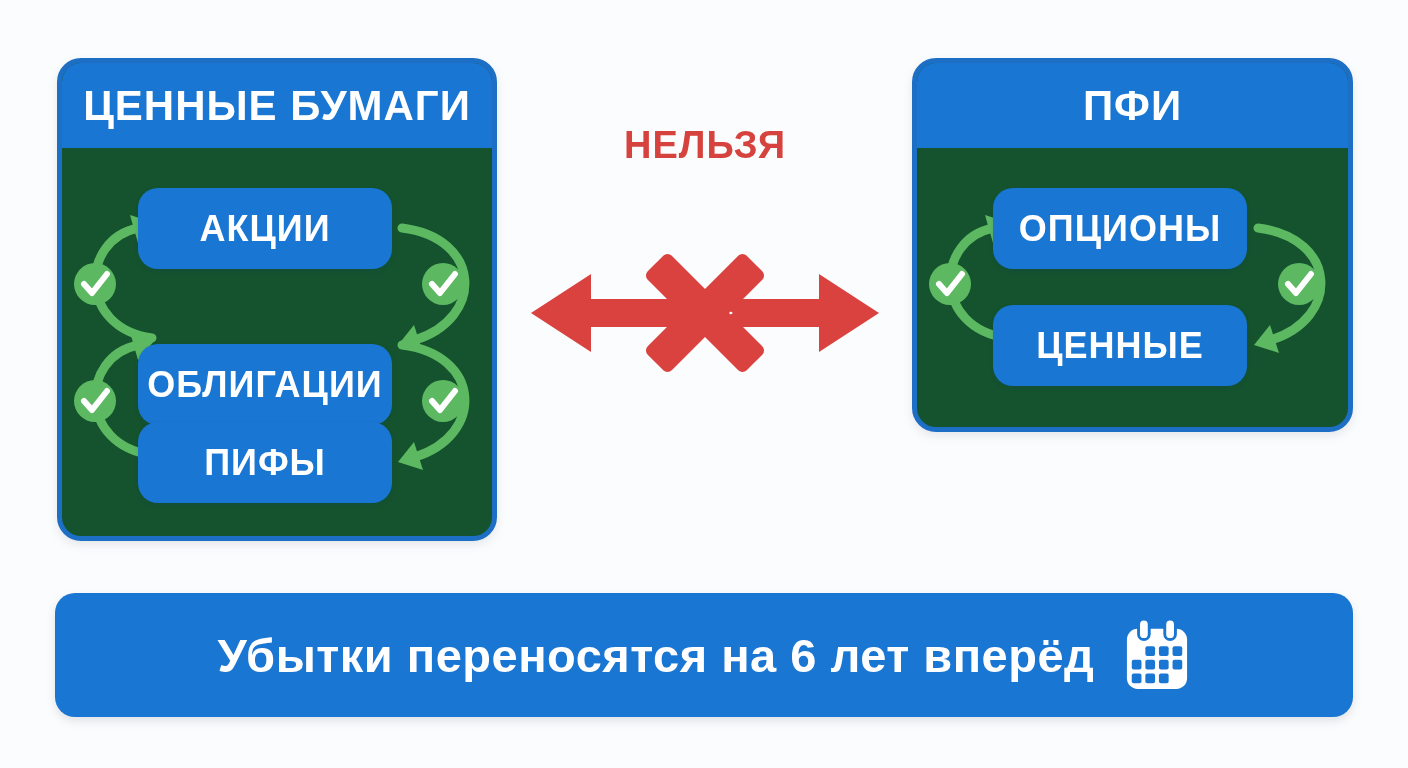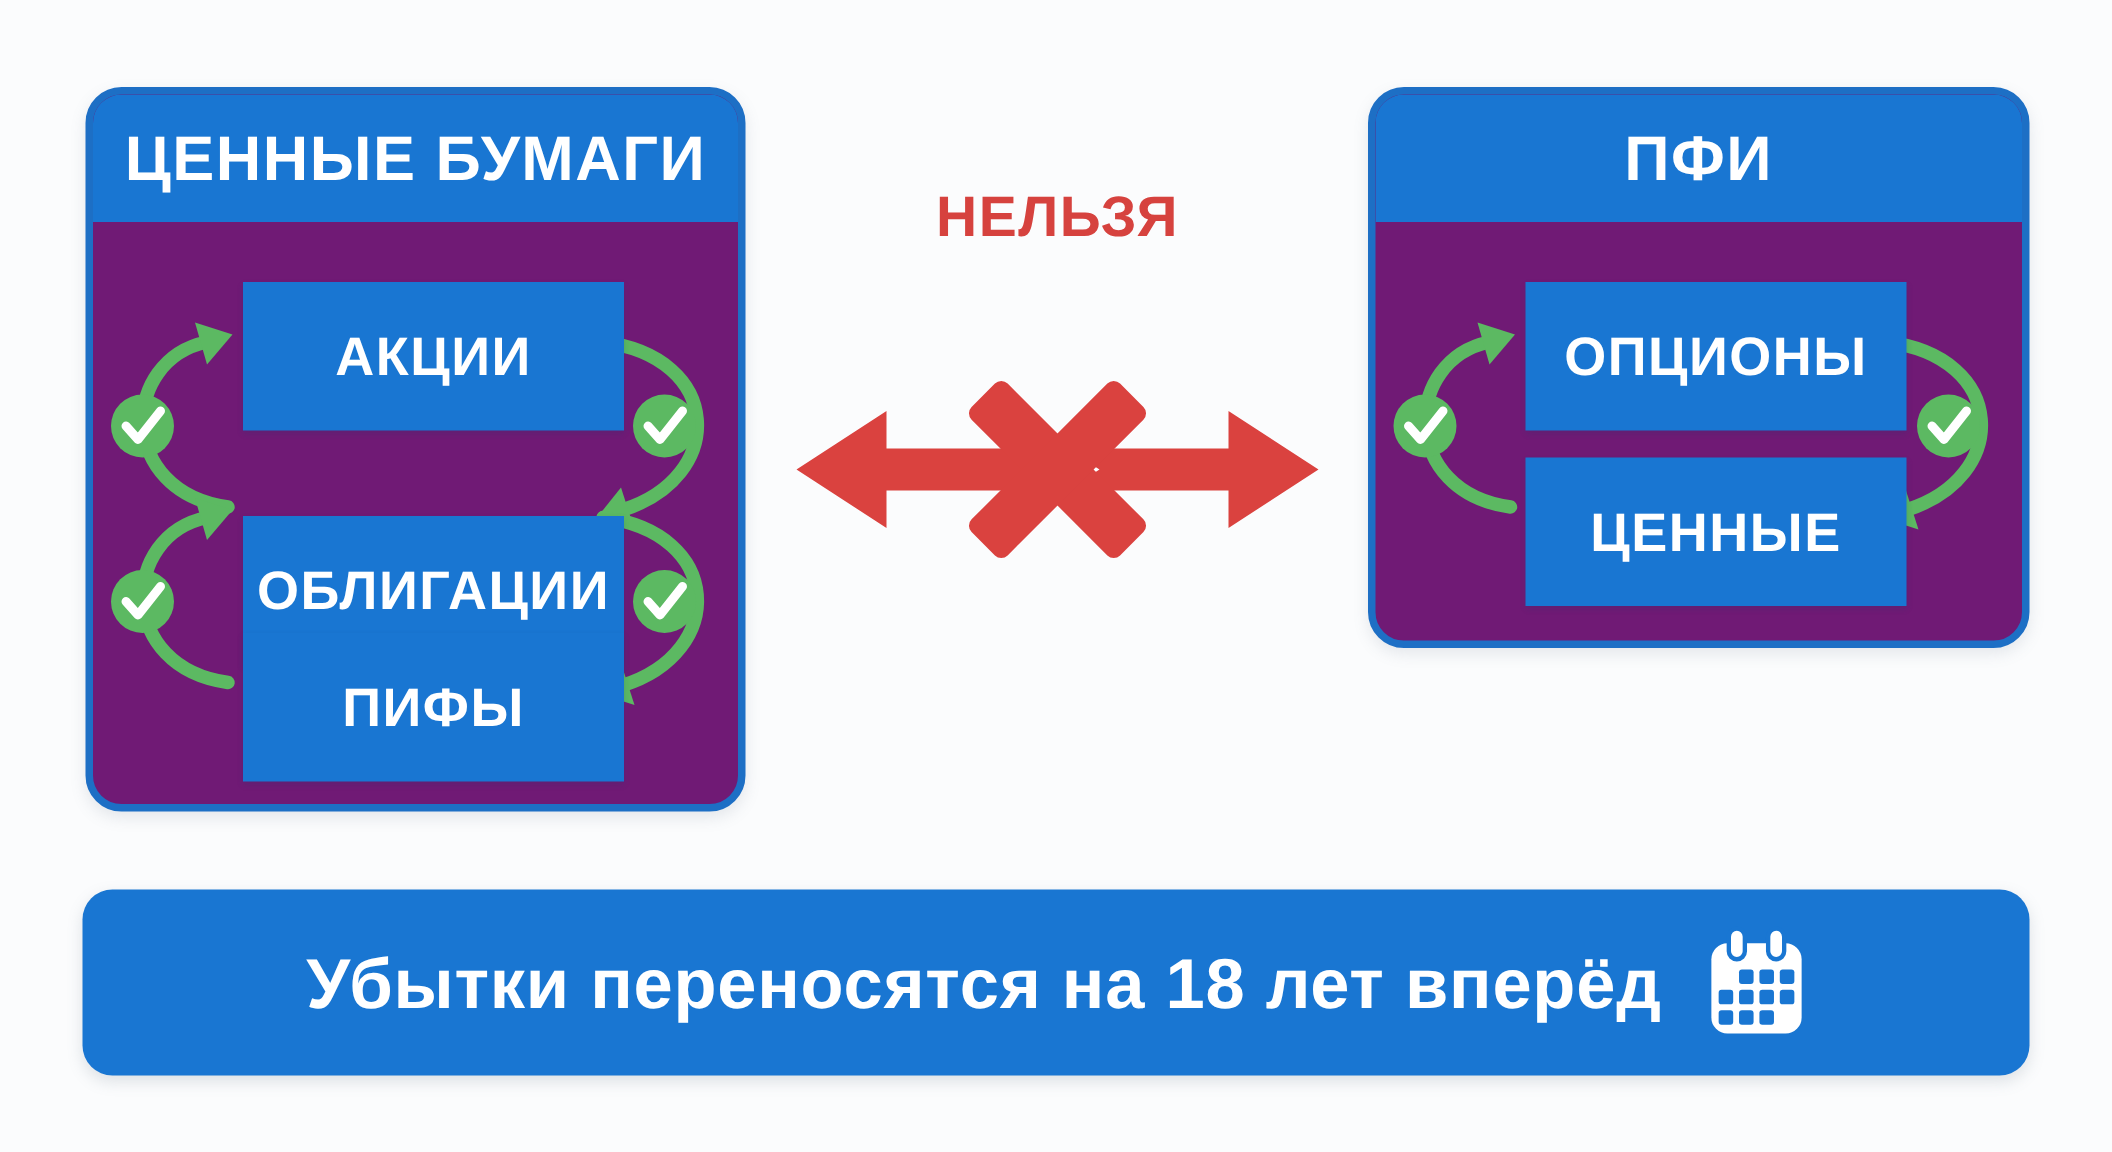--- a/index.html
+++ b/index.html
@@ -7,37 +7,37 @@
     width:1408px;height:768px;
     background:#fbfcfd;
     font-family:"Liberation Sans","DejaVu Sans",sans-serif;
     overflow:hidden;
   }
   .stage{position:relative;width:1408px;height:768px;}
 
   
   .frame{
     position:absolute;
-    background:#701a75;
+    background:#14532d;
     border:5px solid #1d6fc5;
     border-radius:24px;
     box-sizing:border-box;
     overflow:hidden;
     box-shadow:0 4px 10px rgba(110,125,140,0.16);
   }
   .frame-header{
     position:absolute;left:0;top:0;right:0;height:85px;
     background:#1976d2;
     display:flex;align-items:center;justify-content:center;
     color:#ffffff;font-weight:bold;font-size:42px;letter-spacing:1px;
     white-space:nowrap;
   }
   .pill{
-    position:absolute;left:100px;width:254px;height:99px;
-    background:#1976d2;border-radius:0;
+    position:absolute;left:76px;width:254px;height:81px;
+    background:#1976d2;border-radius:20px;
     display:flex;align-items:center;justify-content:center;
     color:#ffffff;font-weight:bold;font-size:36px;letter-spacing:1px;
     white-space:nowrap;
     box-shadow:0 2px 4px rgba(20,60,110,0.18);
   }
   .connector{position:absolute;width:120px;height:190px;}
 
   
   .warning{
     position:absolute;left:505px;top:98px;width:400px;
@@ -122,21 +122,21 @@
       <polygon points="8,157 24,137 33,165" fill="#5cb962"></polygon>
       <circle cx="53" cy="96" r="21" fill="#5cb962"></circle>
       <path d="M 42 96 L 50 105 L 65 86" fill="none" stroke="#ffffff" stroke-width="6" stroke-linecap="round" stroke-linejoin="round"></path>
     </svg>
 
     <div class="pill" style="top:125px;">ОПЦИОНЫ</div>
     <div class="pill" style="top:242px;">ЦЕННЫЕ</div>
   </div>
 
   <div class="footer-bar">
-    <span class="footer-text">Убытки переносятся на 18 лет вперёд</span>
+    <span class="footer-text">Убытки переносятся на 6 лет вперёд</span>
     <svg width="66" height="76" viewBox="0 0 68 78">
       <rect x="3" y="12" width="62" height="62" rx="11" fill="#ffffff"></rect>
       <rect x="15" y="2" width="11" height="21" rx="5.5" fill="#ffffff" stroke="#1976d2" stroke-width="3"></rect>
       <rect x="42" y="2" width="11" height="21" rx="5.5" fill="#ffffff" stroke="#1976d2" stroke-width="3"></rect>
       <g fill="#1976d2">
         <rect x="22" y="30" width="10" height="10" rx="2"></rect>
         <rect x="36" y="30" width="10" height="10" rx="2"></rect>
         <rect x="50" y="30" width="10" height="10" rx="2"></rect>
         <rect x="8" y="44" width="10" height="10" rx="2"></rect>
         <rect x="22" y="44" width="10" height="10" rx="2"></rect>

